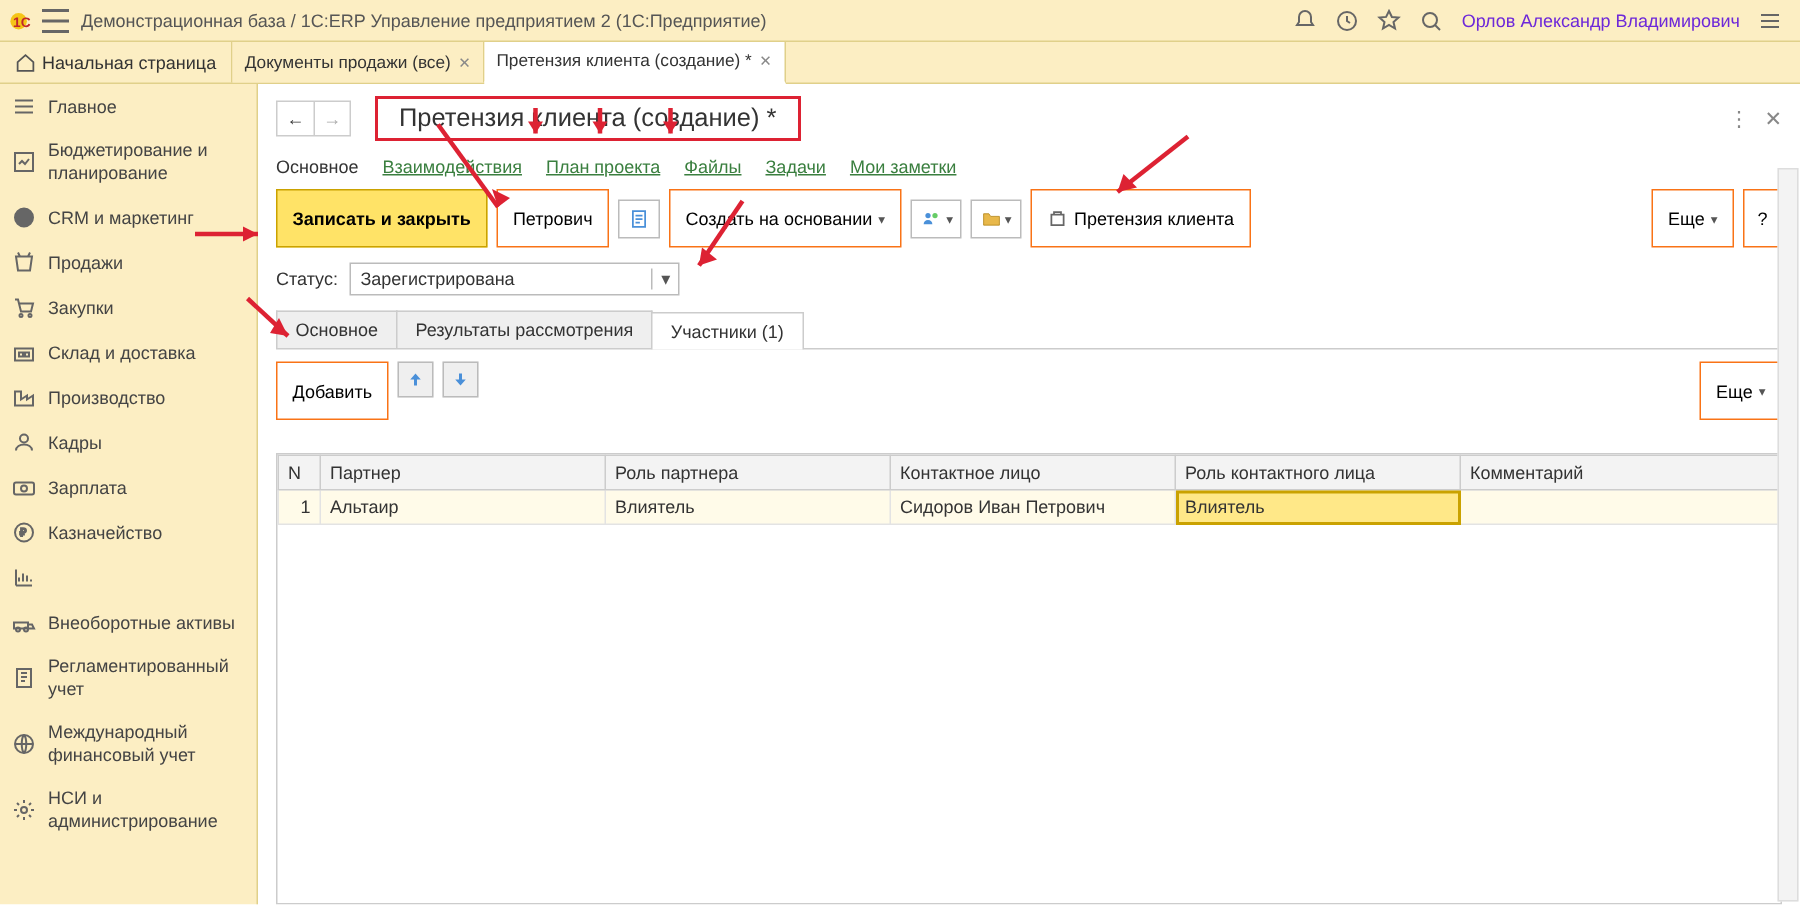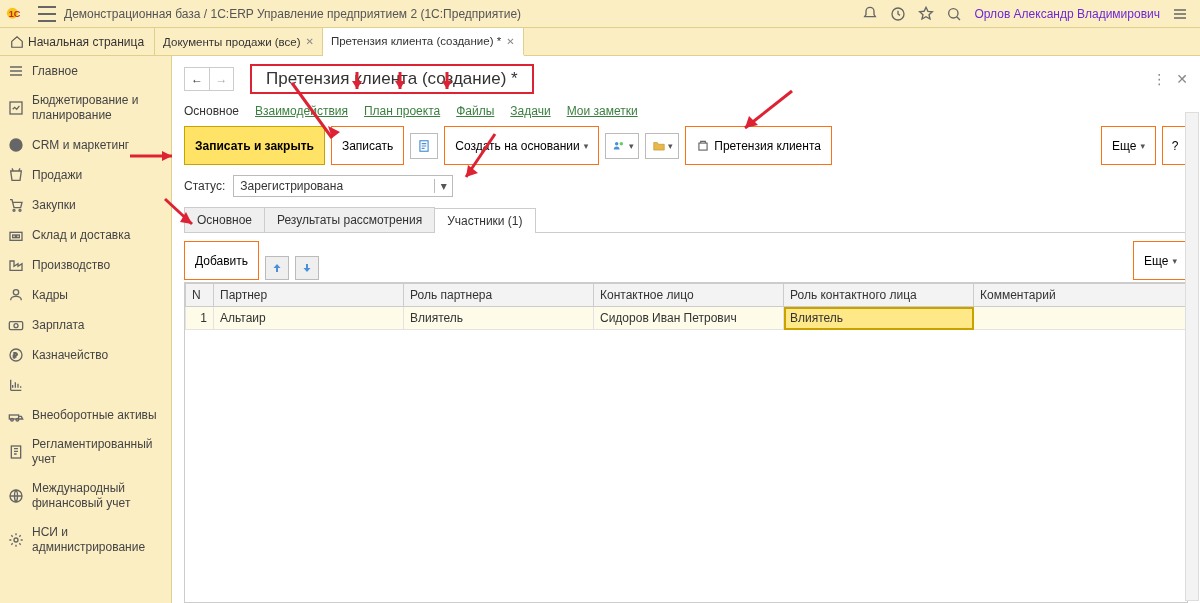--- a/index.html
+++ b/index.html
@@ -1,18 +1,18 @@
 <!DOCTYPE html>
 <html><head>
 <meta charset="utf-8">
 <style>
   * { box-sizing: border-box; margin: 0; padding: 0; }
   html, body { width: 1200px; height: 603px; font-family: Arial, sans-serif; font-size: 12px; color: #333; background: #fff; overflow: hidden; }
   .title-bar { display: flex; align-items: center; height: 28px; background: #fceec3; border-bottom: 1px solid #e0d08a; padding: 0 6px; }
-  .logo { width: 22px; height: 18px; display: flex; align-items: flex-end; justify-content: center; margin-right: 10px; }
+  .logo { width: 22px; height: 18px; display: flex; align-items: flex-start; justify-content: center; margin-right: 0; }
   .ham { width: 18px; height: 16px; display: flex; flex-direction: column; justify-content: space-between; margin-right: 8px; cursor: pointer; }
   .ham div { height: 2px; background: #666; }
   .title-text { color: #555; font-size: 12px; white-space: nowrap; }
   .titlebar-spacer { flex: 1; }
   .titlebar-icons { display: flex; gap: 12px; padding-right: 6px; align-items: center; }
   .titlebar-icons svg, .titlebar-icons .glyph { width: 16px; height: 16px; }
   .ti-item { display: flex; align-items: center; gap: 4px; color: #6d28d9; cursor: pointer; }
   .open-tabs { display: flex; align-items: stretch; height: 28px; background: #fceec3; border-bottom: 1px solid #e0d08a; }
   .tab-home { display: flex; align-items: center; padding: 0 10px; border-right: 1px solid #e0d08a; cursor: pointer; }
   .tab-home svg { margin-right: 4px; }
@@ -44,21 +44,21 @@
   .icon-btn { display:inline-flex; align-items:center; justify-content:center; width: 28px; height: 26px; border:1px solid #bbb; background:#fff; cursor:pointer; padding:0; }
   .tb-spacer { flex:1; }
   .status-row { display: flex; align-items: center; gap: 8px; margin-bottom: 10px; font-size: 12px; }
   .status-row label { color: #333; }
   .status-select { display:flex; align-items:center; border:1px solid #bbb; height:22px; }
   .status-select .val { width:200px; padding:0 6px; }
   .status-select .dd { width:18px; text-align:center; border-left:1px solid #bbb; color:#555; }
   .inner-tabs { display:flex; border-bottom:1px solid #ccc; margin-bottom:8px; }
   .itab { padding:5px 12px; border:1px solid #ccc; border-bottom:none; background:#efefef; margin-right:-1px; cursor:pointer; font-size:12px; }
   .itab.active { background:#fff; position:relative; top:1px; }
-  .subtoolbar { display:flex; align-items:flex-end; gap:6px; margin-bottom:2px; }
+  .subtoolbar { display:flex; align-items:flex-start; gap:6px; margin-bottom:22px; }
   .arrow-btn { width:24px; height:24px; border:1px solid #bbb; display:inline-flex; align-items:center; justify-content:center; cursor:pointer; }
   .grid-wrap { border:1px solid #ccc; flex:1; overflow:hidden; min-height:260px; }
   table.grid { width:100%; border-collapse:collapse; font-size:12px; }
   table.grid th { background:#f3f3f3; border:1px solid #ccc; padding:4px 6px; text-align:left; font-weight:normal; color:#333; }
   table.grid td { border:1px solid #e3e3e3; padding:4px 6px; background:#fffbe9; height:20px; }
   table.grid td.n { text-align:right; width:28px; }
   table.grid td.selcell { background:#ffe888; outline:2px solid #caa200; outline-offset:-2px; }
   .arrow-svg { position:absolute; pointer-events:none; }
   .scrollbar-v { position:absolute; right:1px; top:56px; bottom:2px; width:14px; background:#f3f3f3; border:1px solid #ddd; }
 </style>
@@ -287,21 +287,21 @@
       <span class="current">Основное</span>
       <span>Взаимодействия</span>
       <span>План проекта</span>
       <span>Файлы</span>
       <span>Задачи</span>
       <span>Мои заметки</span>
     </div>
 
     <div class="toolbar">
       <button class="btn btn-primary">Записать и закрыть</button>
-      <button class="btn">Записать</button>
+      <button class="btn">Петрович</button>
       <button class="icon-btn">
           <svg width="14" height="14" viewBox="0 0 24 24" fill="none" stroke="#4a90d9" stroke-width="2">
             <rect x="5" y="3" width="14" height="18"></rect>
             <path d="M8 8h8M8 12h8M8 16h5"></path>
           </svg>
         </button>
       <button class="btn">
           <span>Создать на основании</span> 
           <span class="car">▾</span>
         </button>

